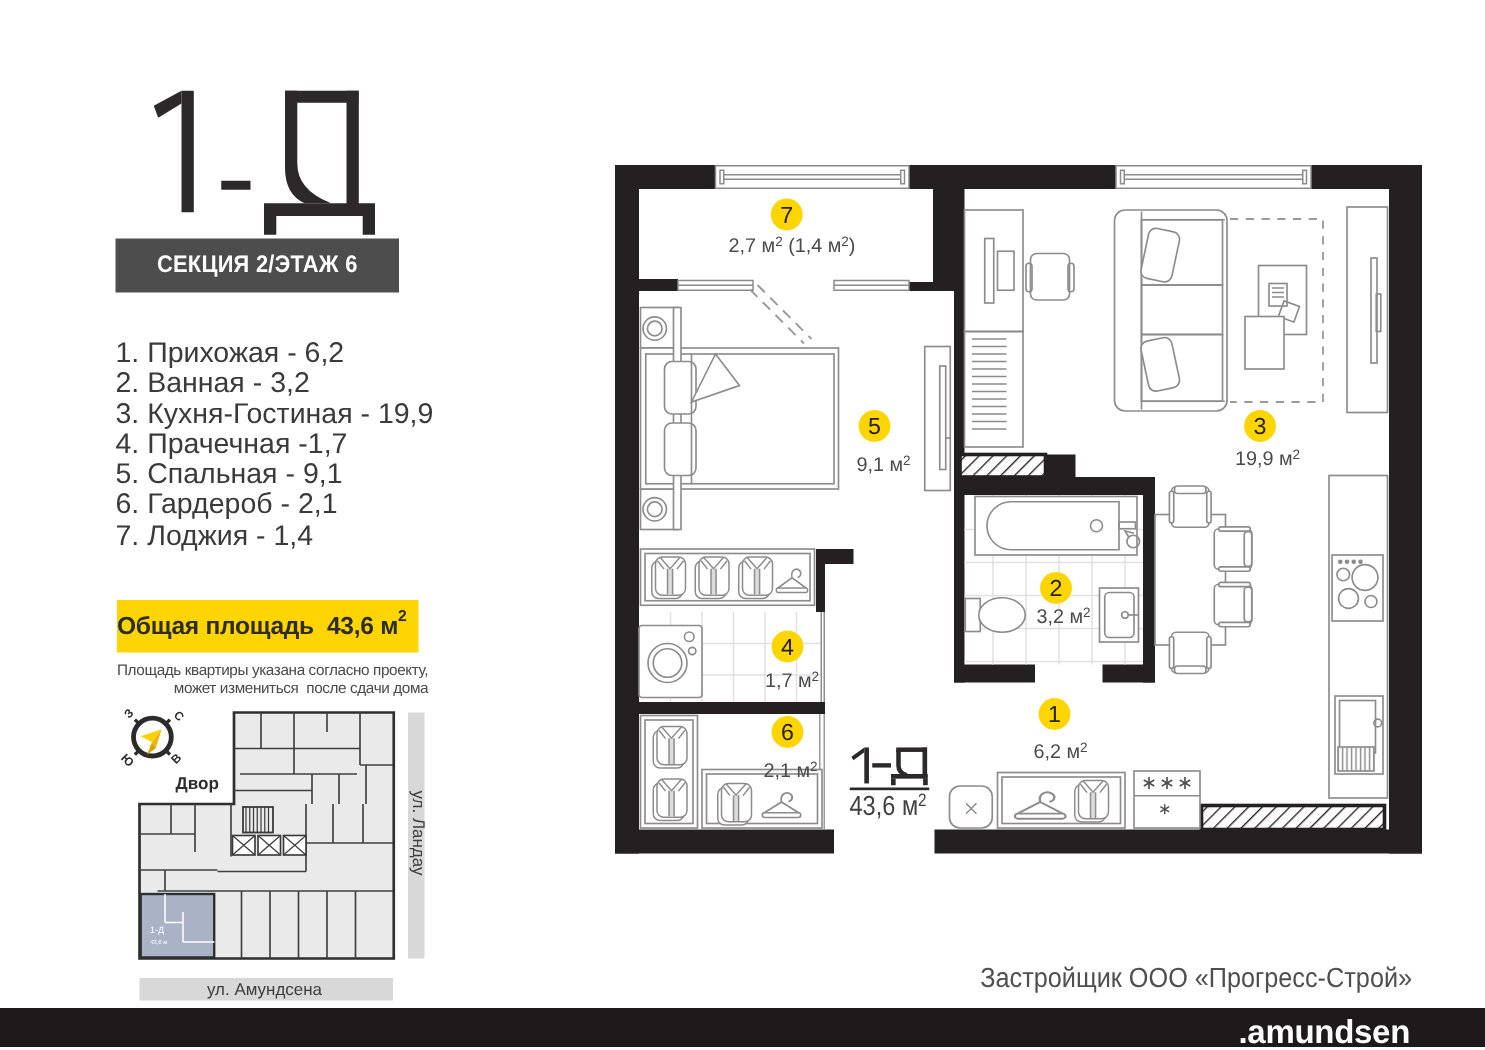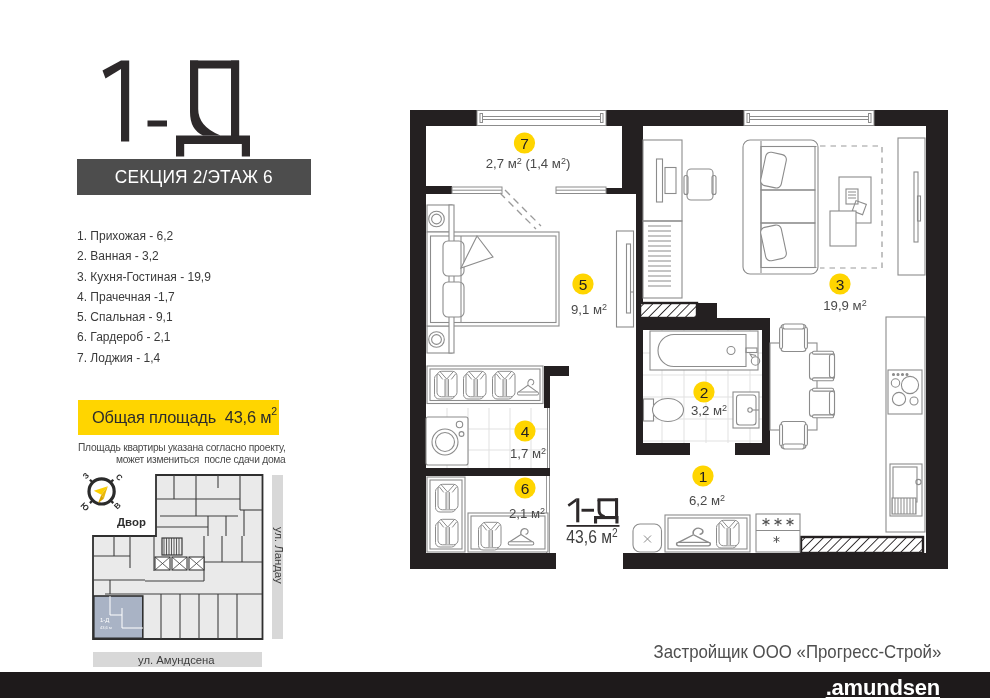--- a/index.html
+++ b/index.html
@@ -25,36 +25,36 @@
 
       <rect x="190" y="60.5" width="49" height="8"></rect>
       <rect x="231" y="60.5" width="8.2" height="77"></rect>
       <path d="M190,60.5 H198.2 V109 Q198.2,126.5 220,135.2 V135.5 H203 Q190,129.5 190,112 Z"></path>
       <rect x="176" y="135.5" width="74" height="8.5"></rect>
       <rect x="176" y="144" width="8.2" height="12.5"></rect>
       <rect x="241.8" y="144" width="8.2" height="12.5"></rect>
     </g>
   </svg>
 
-  <div class="abs seclabel" style="left:77px;top:159px;width:234px;height:36px;font-size:19px;letter-spacing:0.2px;">
+  <div class="abs seclabel" style="left:77px;top:159px;width:189px;height:36px;font-size:16px;letter-spacing:0.2px;font-weight:bold;">
       <span style="display:inline-block;transform:scaleX(0.91);">СЕКЦИЯ 2/ЭТАЖ 6</span>
     </div>
 
-  <div class="abs list" style="left:77px;top:226px;font-size:12px;line-height:20.3px;white-space:nowrap;">
+  <div class="abs list" style="left:77px;top:226px;font-size:19px;line-height:20.3px;white-space:nowrap;">
     1.&nbsp;Прихожая - 6,2<br>
     2.&nbsp;Ванная - 3,2<br>
     3.&nbsp;Кухня-Гостиная - 19,9<br>
     4.&nbsp;Прачечная -1,7<br>
     5.&nbsp;Спальная - 9,1<br>
     6.&nbsp;Гардероб - 2,1<br>
     7.&nbsp;Лоджия - 1,4
   </div>
 
   <div class="abs ybox" style="left:78px;top:400px;width:201px;height:35px;font-size:16.4px;white-space:nowrap;">
-    <span style="margin-left:14px;letter-spacing:-0.2px;">Общая площадь&nbsp; 43,6 м<sup style="font-size:10.5px;position:relative;top:-2px;">2</sup></span>
+    <span style="letter-spacing:-0.2px;font-weight:bold;">Общая площадь&nbsp; 43,6 м<sup style="font-size:10.5px;position:relative;top:-2px;">2</sup></span>
   </div>
 
   <div class="abs" style="left:78px;top:442px;font-size:10.2px;letter-spacing:-0.25px;line-height:12.2px;color:#4a4a4a;text-align:right;">
     Площадь квартиры указана согласно проекту,<br>может измениться&nbsp; после сдачи дома
   </div>
 
   <svg class="abs" style="left:0;top:455px;" width="330" height="220" viewBox="0 455 330 220">
 
     <g>
       <circle cx="101.6" cy="491.4" r="12.6" fill="#fff" stroke="#2b2b2b" stroke-width="3.2"></circle>
@@ -149,21 +149,21 @@
     <text transform="translate(275.2 527) rotate(90)" font-size="11.3" fill="#3d3d3d">ул. Ландау</text>
 
     <rect x="93" y="652" width="169" height="15" fill="#d8d8d8"></rect>
     <text x="138" y="663.5" font-size="11.3" fill="#3d3d3d">ул. Амундсена</text>
   </svg>
 
   <div class="abs" style="right:49px;top:641px;font-size:18.5px;color:#4f4f4f;transform:scaleX(0.91);transform-origin:right center;">Застройщик ООО «Прогресс-Строй»</div>
 
   <div class="abs" style="left:0;top:672px;width:990px;height:26px;background:#1e1a1b;"></div>
 
-  <div class="abs" style="right:50px;top:675px;font-size:22px;font-weight:bold;letter-spacing:-0.2px;color:#fff;text-decoration:underline;">.amundsen</div>
+  <div class="abs" style="right:50px;top:675px;font-size:22px;font-weight:bold;letter-spacing:-0.2px;color:#fff;">.amundsen</div>
 
   <svg class="abs" style="left:0;top:0;" width="990" height="700" viewBox="0 0 990 700">
     <defs>
       <pattern id="hatch" width="6.5" height="6.5" patternUnits="userSpaceOnUse" patternTransform="rotate(45)">
         <rect width="6.5" height="6.5" fill="#fff"></rect>
         <line x1="0" y1="0" x2="0" y2="6.5" stroke="#242021" stroke-width="1.8"></line>
       </pattern>
       <pattern id="vlines" width="3" height="4" patternUnits="userSpaceOnUse">
         <rect width="3" height="4" fill="#fff"></rect>
         <line x1="1" y1="0" x2="1" y2="4" stroke="#8c8c8c" stroke-width="1"></line>

